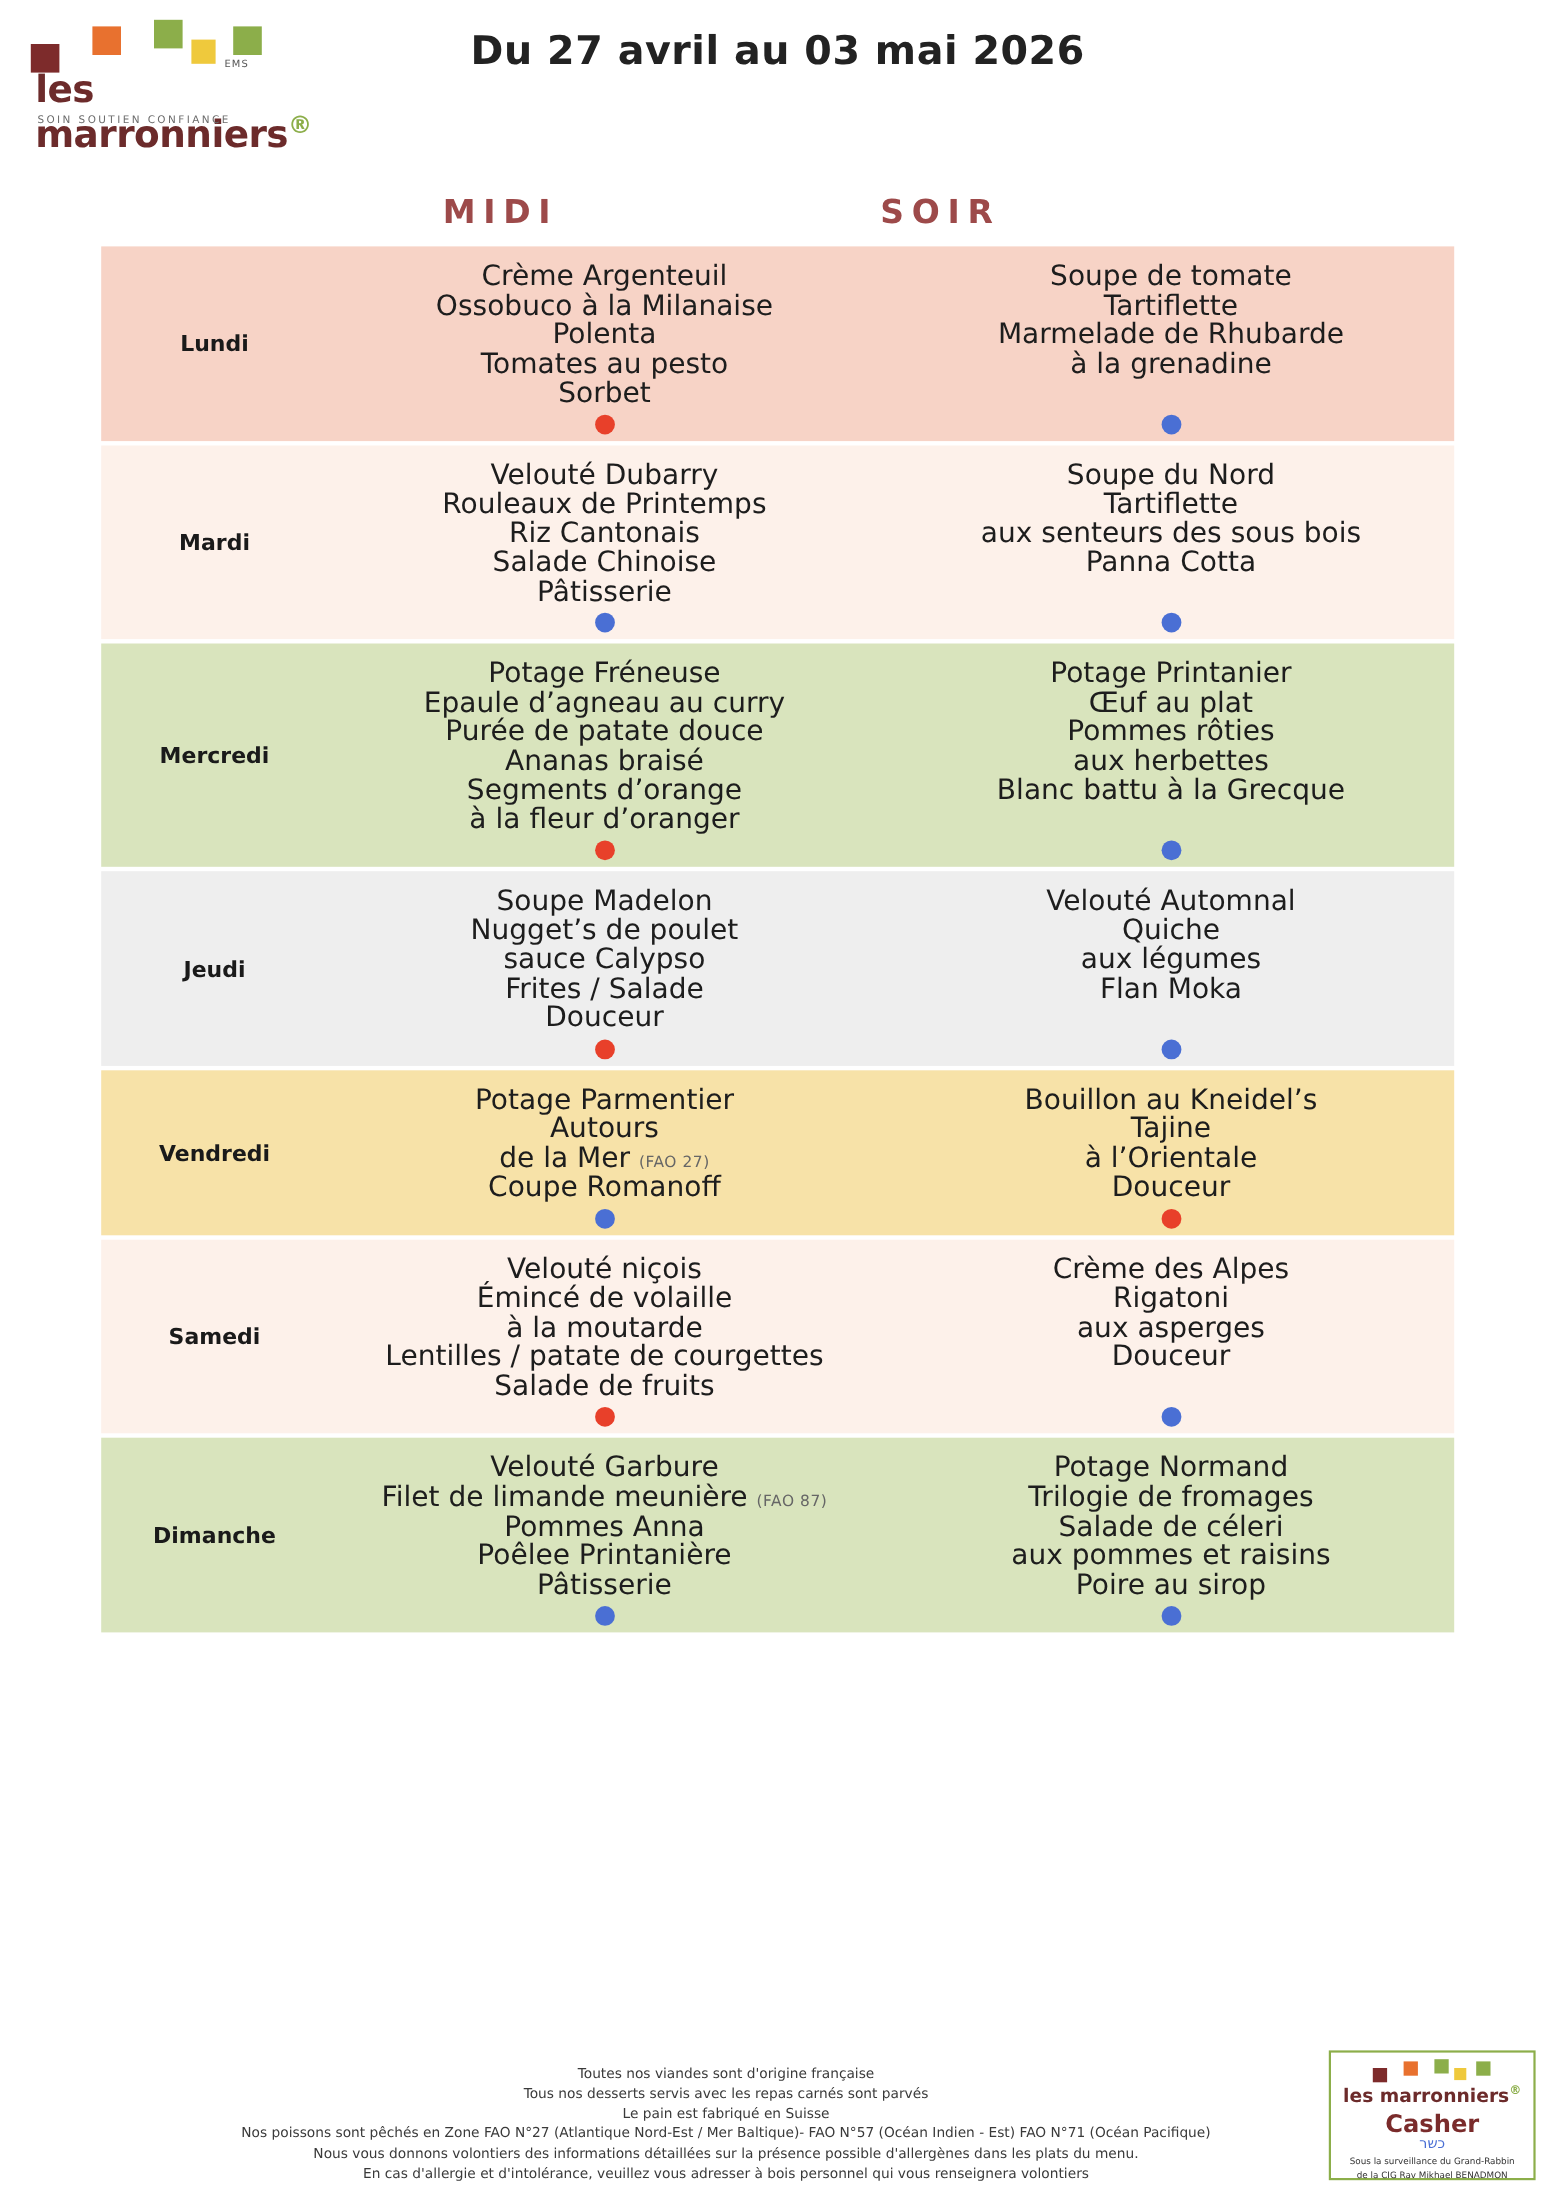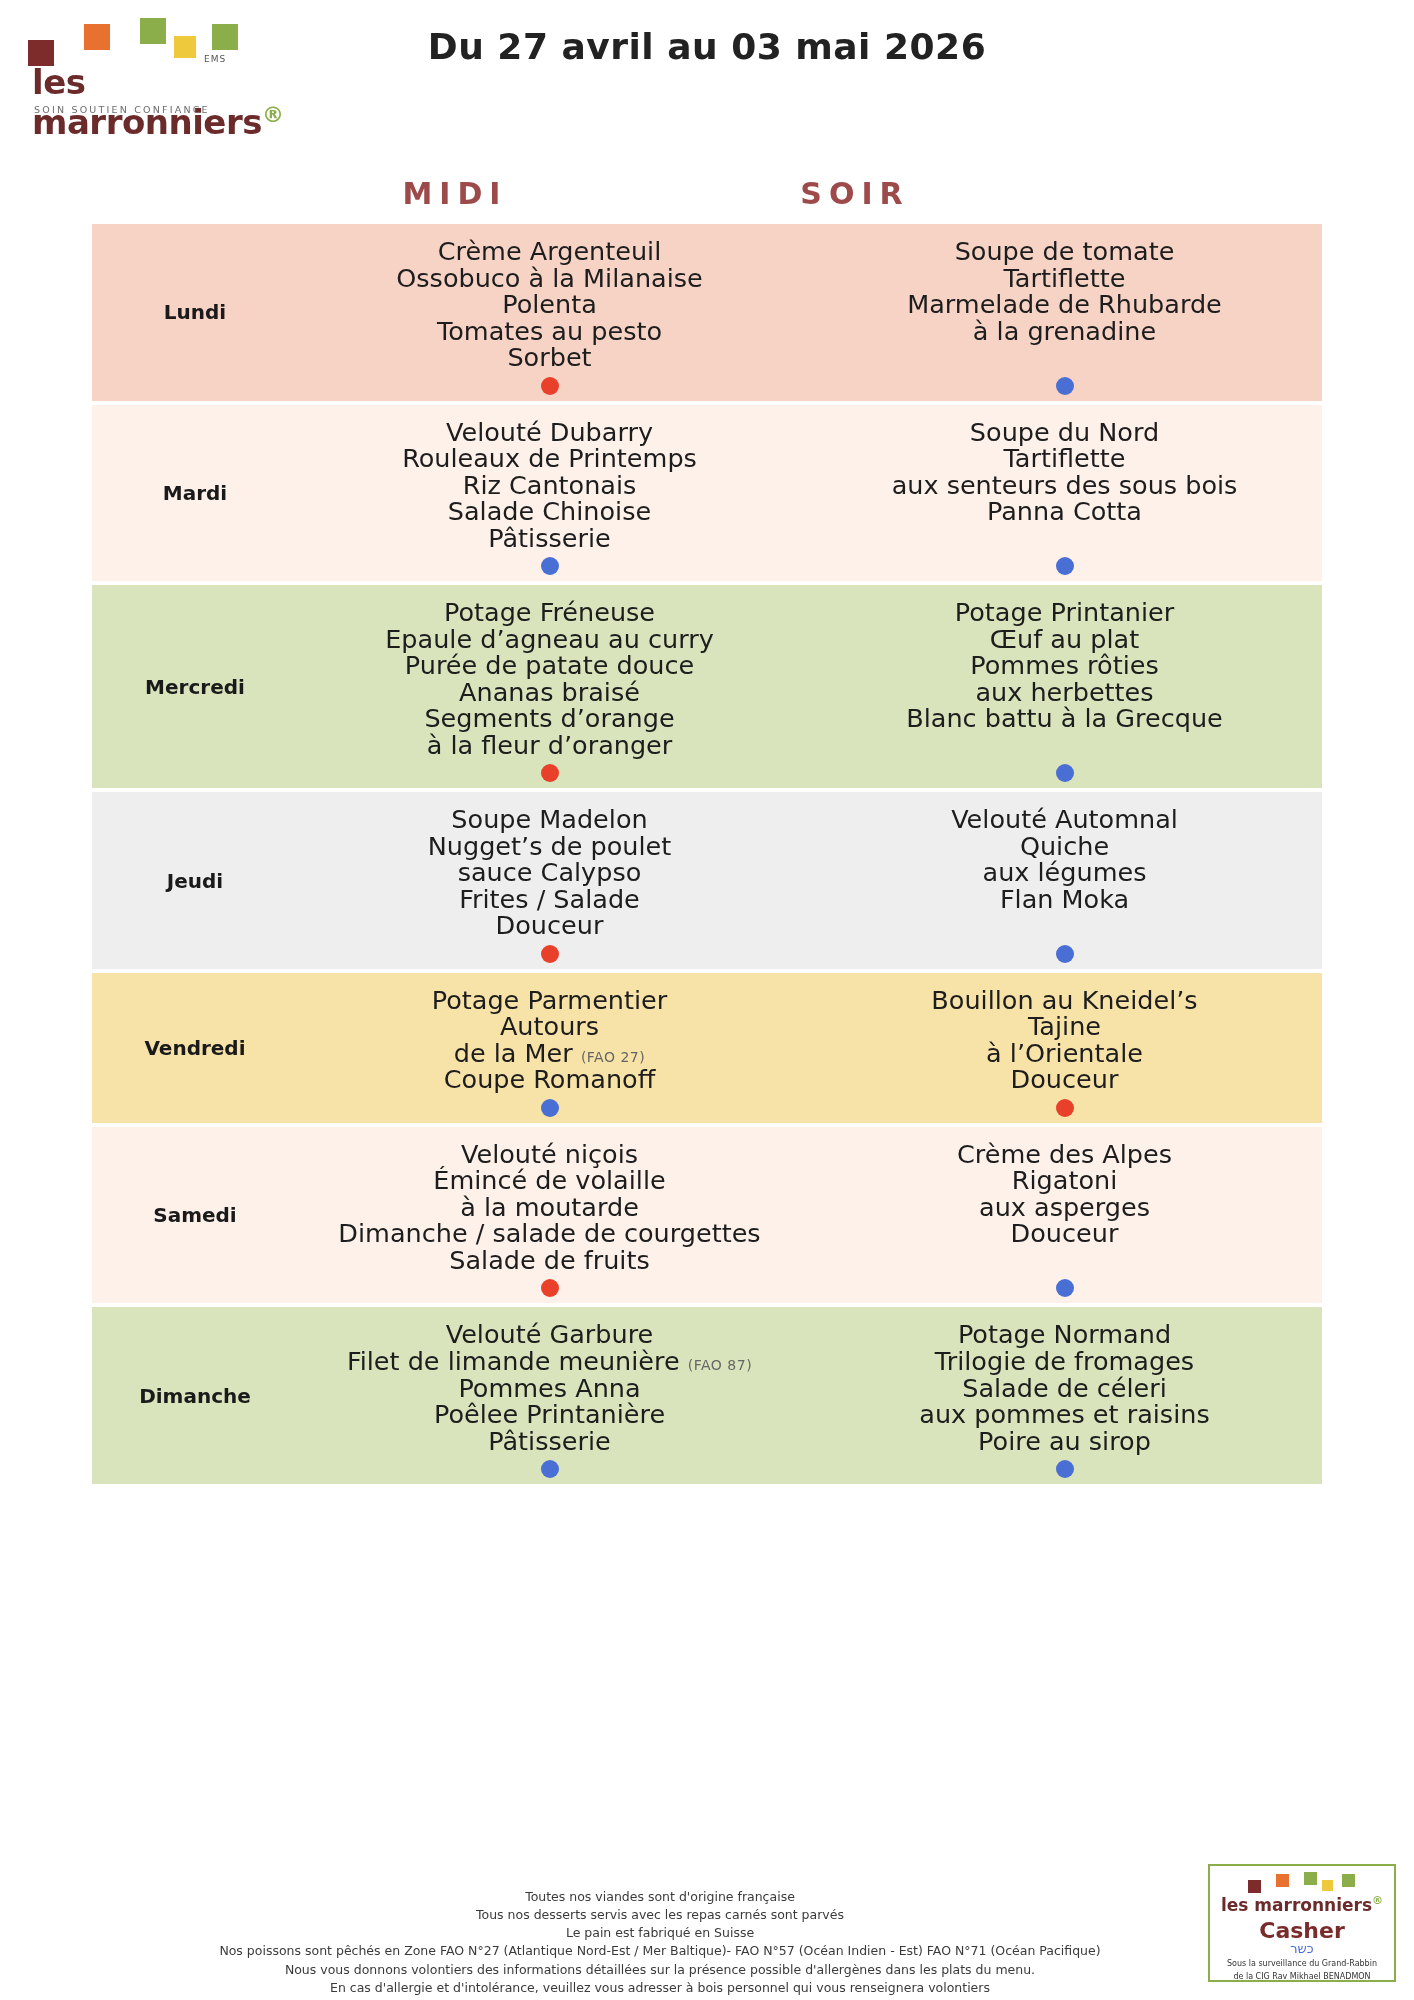--- a/index.html
+++ b/index.html
@@ -144,21 +144,20 @@
   }
   .footer-text {
     position: absolute;
     left: 110px;
     right: 204px;
     top: 6px;
     text-align: center;
     font-size: 12.5px;
     line-height: 1.45;
     color: #3a3a3a;
-    margin-top: 12px;
   }
   .casher {
     position: absolute;
     right: 18px;
     top: -6px;
     width: 188px;
     height: 118px;
     border: 2px solid #8cae4a;
     background: #fff;
     text-align: center;
@@ -300,21 +299,21 @@
           <div class="line">Douceur</div>
           <span class="dot red"></span>
         </div>
       </div>
       <div class="row" style="background: rgb(253, 241, 234);">
         <div class="day">Samedi</div>
         <div class="cell">
           <div class="line">Velouté niçois</div>
           <div class="line">Émincé de volaille</div>
           <div class="line">à la moutarde</div>
-          <div class="line">Dimanche / salade de courgettes</div>
+          <div class="line">Lentilles / patate de courgettes</div>
           <div class="line">Salade de fruits</div>
           <span class="dot red"></span>
         </div>
         <div class="cell">
           <div class="line">Crème des Alpes</div>
           <div class="line">Rigatoni</div>
           <div class="line">aux asperges</div>
           <div class="line">Douceur</div>
           <span class="dot blue"></span>
         </div>

